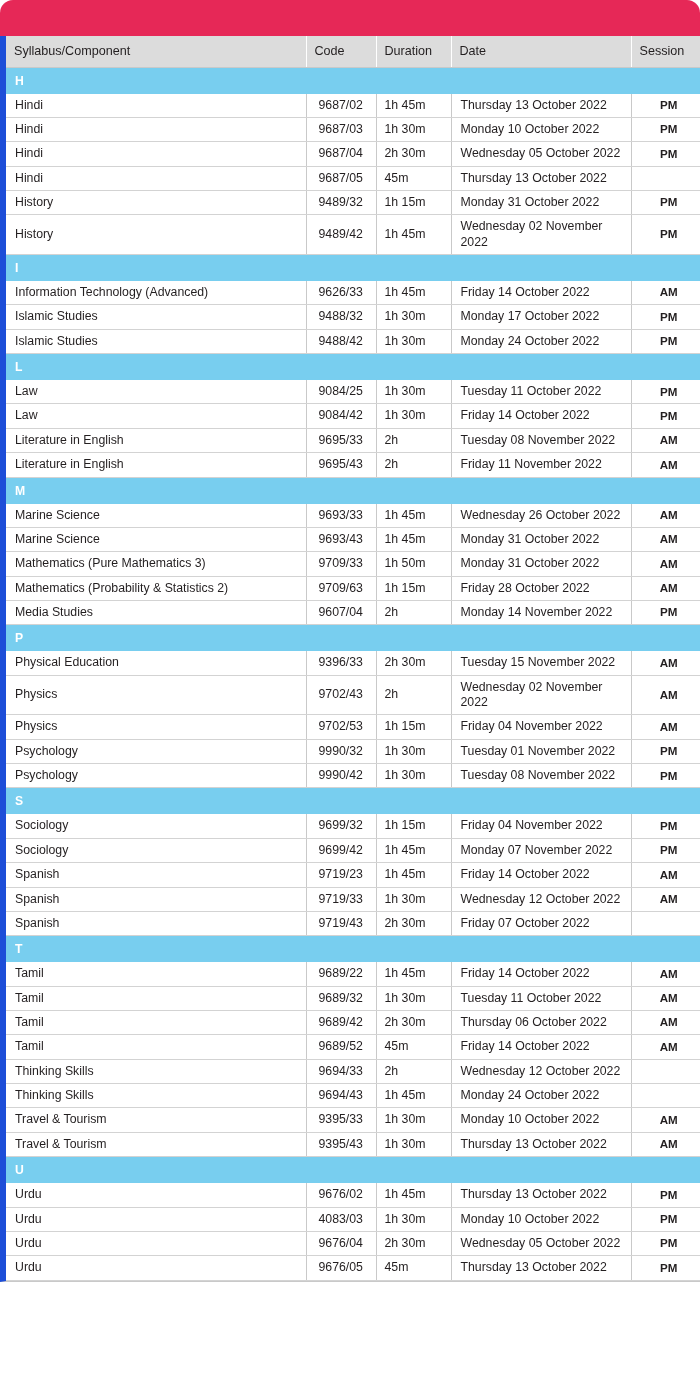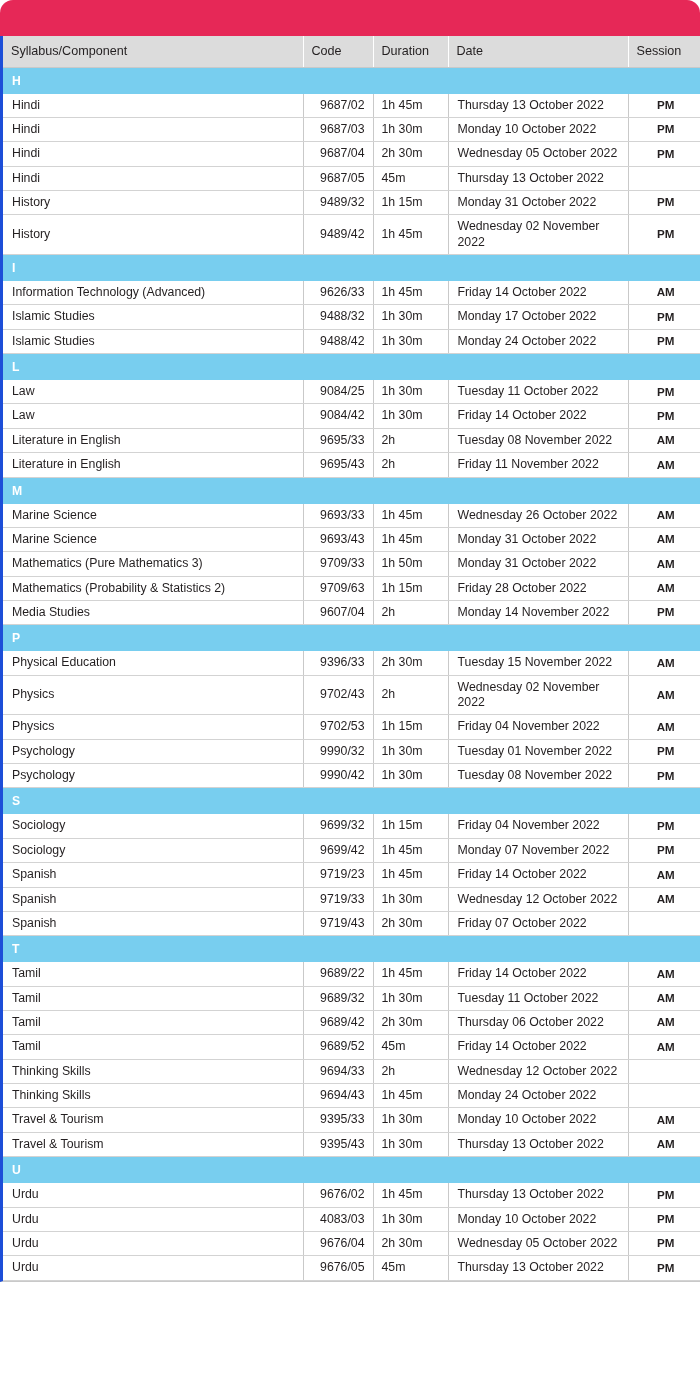--- a/index.html
+++ b/index.html
@@ -69,40 +69,40 @@
   tr.data-row td {
     border-bottom: 1px solid #d3d3d3;
     border-right: 1px solid #c9c9c9;
     padding: 4px 8px;
     vertical-align: middle;
     background: #ffffff;
     line-height: 1.25;
     box-sizing: border-box;
   }
   tr.data-row td.cell-syl { padding-left: 9px; }
-  tr.data-row td.cell-code { padding-left: 12px; text-align: right; }
+  tr.data-row td.cell-code { padding-left: 12px; }
   tr.data-row td.cell-dur { padding-left: 8px; }
   tr.data-row td.cell-date { padding-left: 9px; }
   tr.data-row td.cell-sess {
     text-align: center;
     font-weight: bold;
     font-size: 11.6px;
     border-right: none;
     border-bottom: 1px solid #d3d3d3;
     padding: 4px 2px;
     margin-left: 48px;
   }
   td.sess-AM { background: #ffffff; color: #231f20; }
   td.sess-PM { background: #c8c8c8; color: #231f20; }
   td.sess-EV { background: #4d4d4d; color: #ffffff; }
 
   tr.data-row td.cell-dur.dur-short { text-align: left; }
 
   .outer-border {
-    border-left: 3px solid #1d4ed8;
+    border-left: 6px solid #1d4ed8;
     border-right: 1px solid #c9c9c9;
     border-bottom: 1px solid #c9c9c9;
     width: 700px;
     box-sizing: border-box;
   }
 </style>
 </head>
 <body>
 
 <div id="timetable-card">

